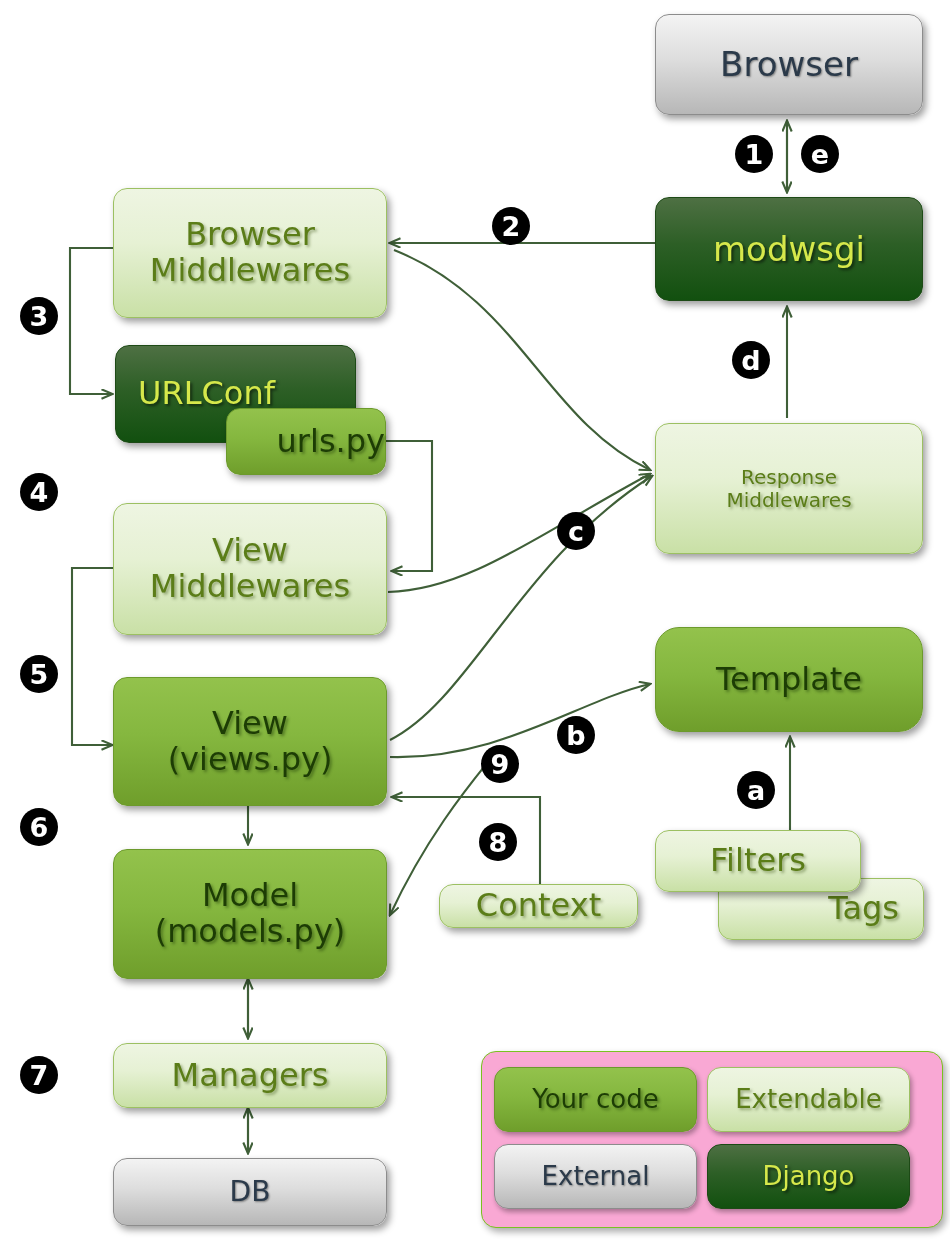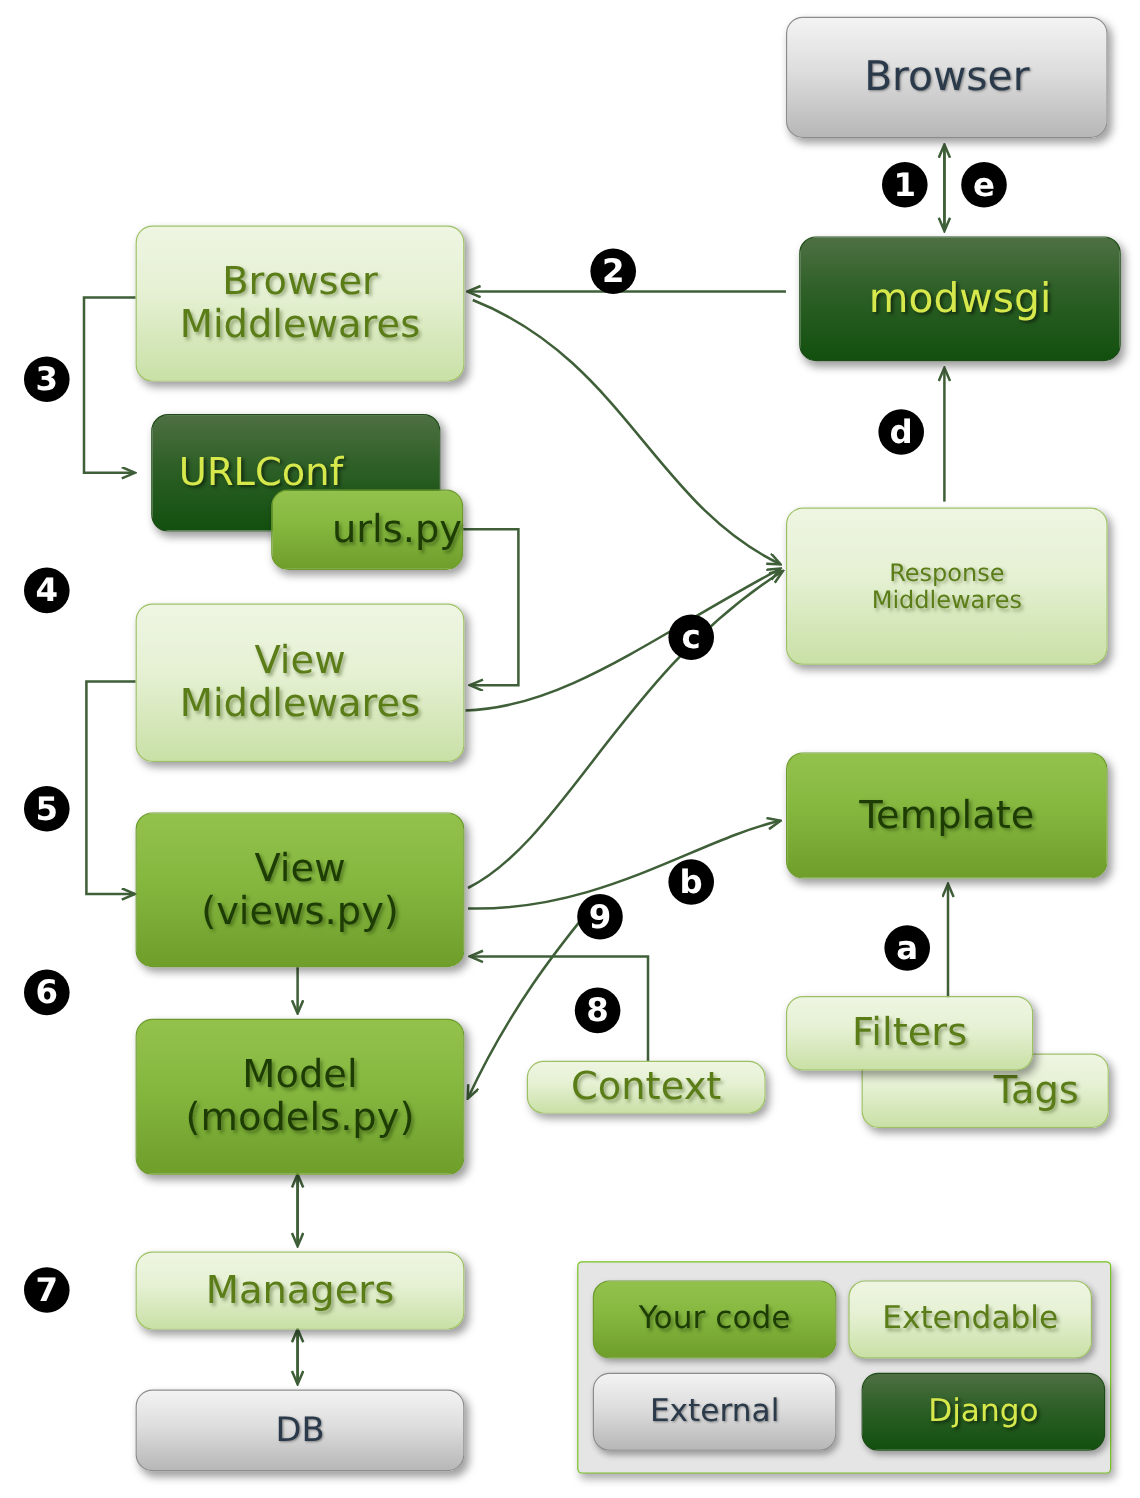--- a/index.html
+++ b/index.html
@@ -32,21 +32,20 @@
     border:1px solid #6c9a2c;
     color:#1d3d05;
     text-shadow:2px 2px 3px rgba(25,50,5,.45);
   }
   
   .t-dark{
     background:linear-gradient(180deg,#4e7043 0%,#2d5f26 45%,#12500f 100%);
     border:1px solid #1d4a16;
     color:#d6e84b;
     text-shadow:2px 2px 3px rgba(0,0,0,.55);
-    margin-left:11px;
   }
   
   .t-grey{
     background:linear-gradient(180deg,#f3f3f3 0%,#dddddd 45%,#b7b7b7 100%);
     border:1px solid #8c8c8c;
     color:#2b3a4a;
     text-shadow:1px 1px 2px rgba(0,0,0,.4);
   }
 
   
@@ -56,25 +55,26 @@
     background:#000;color:#fff;
     display:flex;align-items:center;justify-content:center;
     font-size:27px;font-weight:bold;line-height:1;
     z-index:20;
     font-family:"DejaVu Sans","Liberation Sans",sans-serif;
   }
 
   
   #legend{
     position:absolute;
-    background:#e5e5e5;
+    background:#f9a8d4;
     border:1px solid #79c220;
-    border-radius:4px;
+    border-radius:15px;
     box-shadow:3px 4px 7px rgba(0,0,0,.33);
     z-index:6;
+    padding-left:17px;
   }
   #legend .node{box-shadow:2px 3px 5px rgba(0,0,0,.32);}
 
   svg#wires{position:absolute;left:0;top:0;width:950px;height:1248px;z-index:2;}
   svg#wires path,svg#wires line{fill:none;stroke:#3f5f38;stroke-width:2.1;}
 </style>
 </head>
 <body>
 
 <div id="stage">
@@ -164,21 +164,21 @@
 
   <div class="node t-grey" style="left:113px;top:1158px;width:274px;height:68px;font-size:28px;">
     <span class="lbl">DB</span>
   </div>
 
   <div class="node t-light" style="left:655px;top:423px;width:268px;height:131px;font-size:20px;">
     <span class="lbl">Response
 Middlewares</span>
   </div>
 
-  <div class="node t-mid" style="left:655px;top:627px;width:268px;height:105px;font-size:32px;">
+  <div class="node t-mid" style="left:655px;top:627px;width:268px;height:105px;font-size:32px;border-radius:24px;">
     <span class="lbl">Template</span>
   </div>
 
   <div class="node t-light" style="left:655px;top:830px;width:206px;height:62px;font-size:32px;z-index:7;">
     <span class="lbl">Filters</span>
   </div>
 
   <div class="node t-light" style="left:718px;top:878px;width:206px;height:62px;font-size:32px;justify-content:flex-end;padding-right:24px;z-index:6;">
     <span class="lbl" style="text-align:right;">Tags</span>
   </div>

